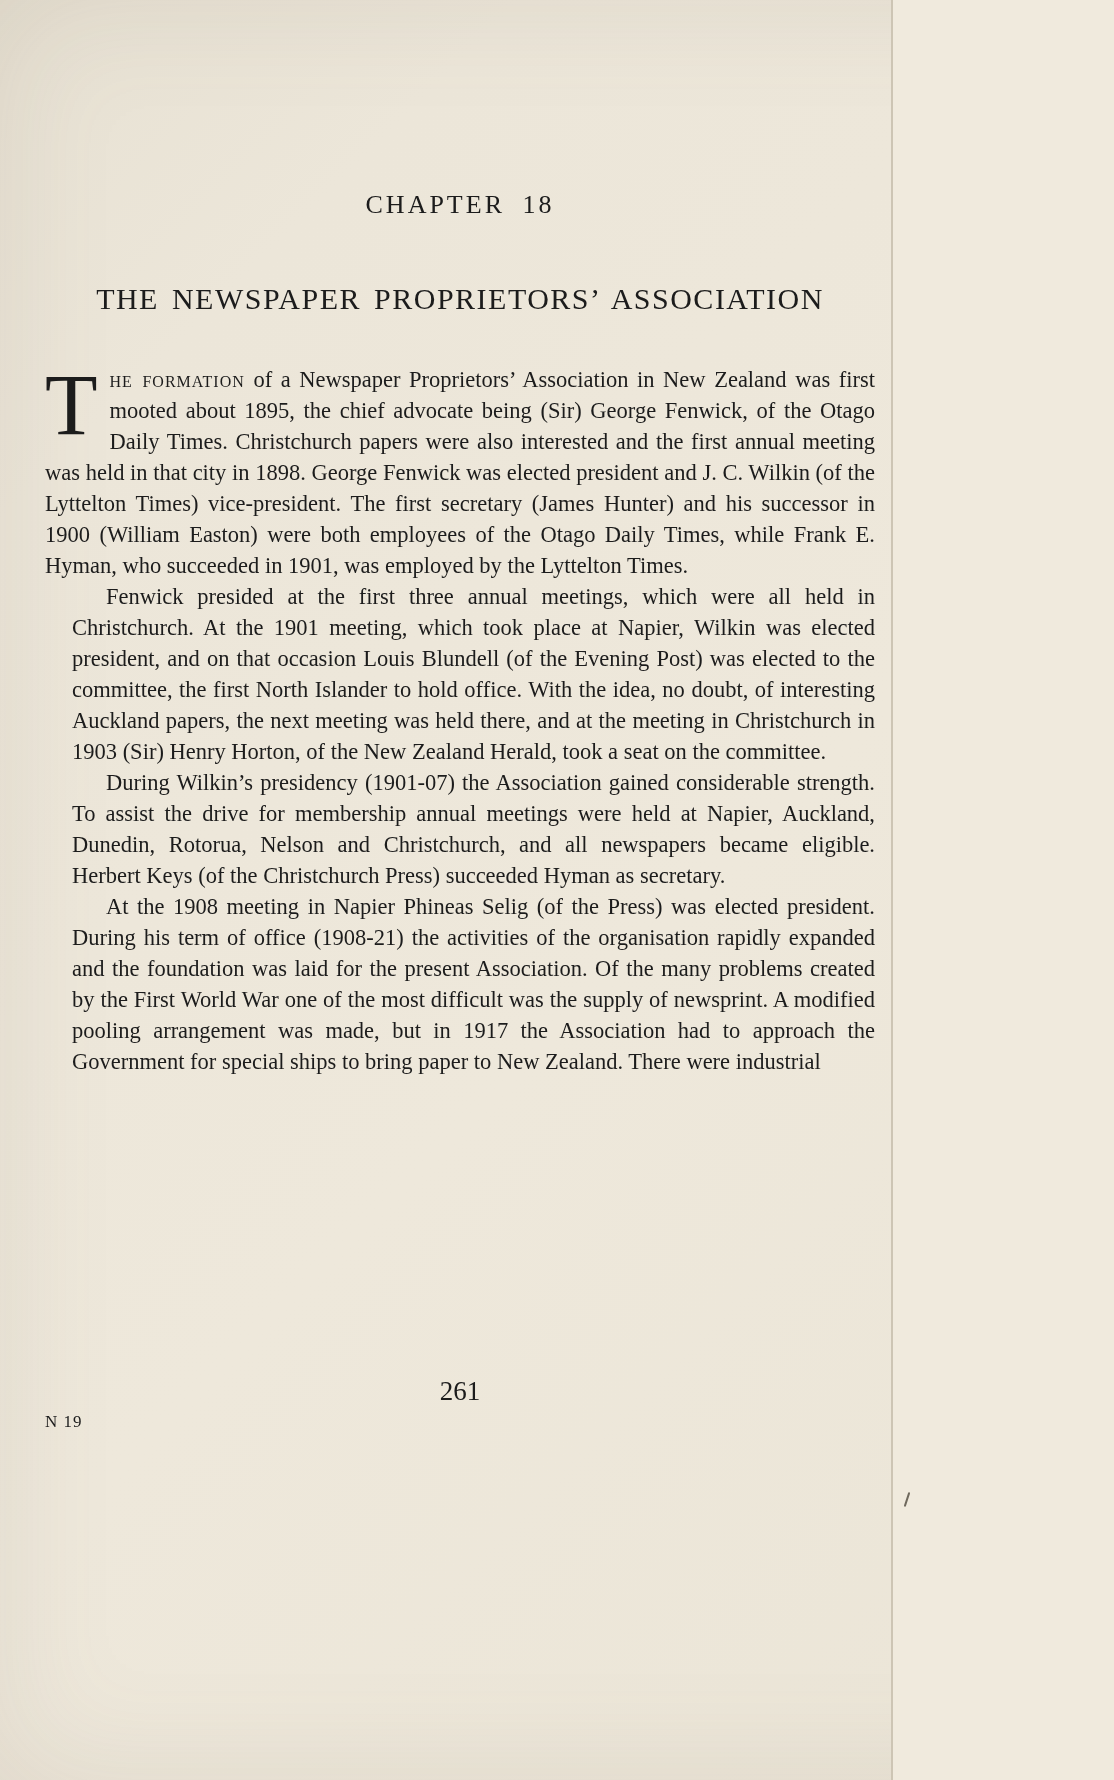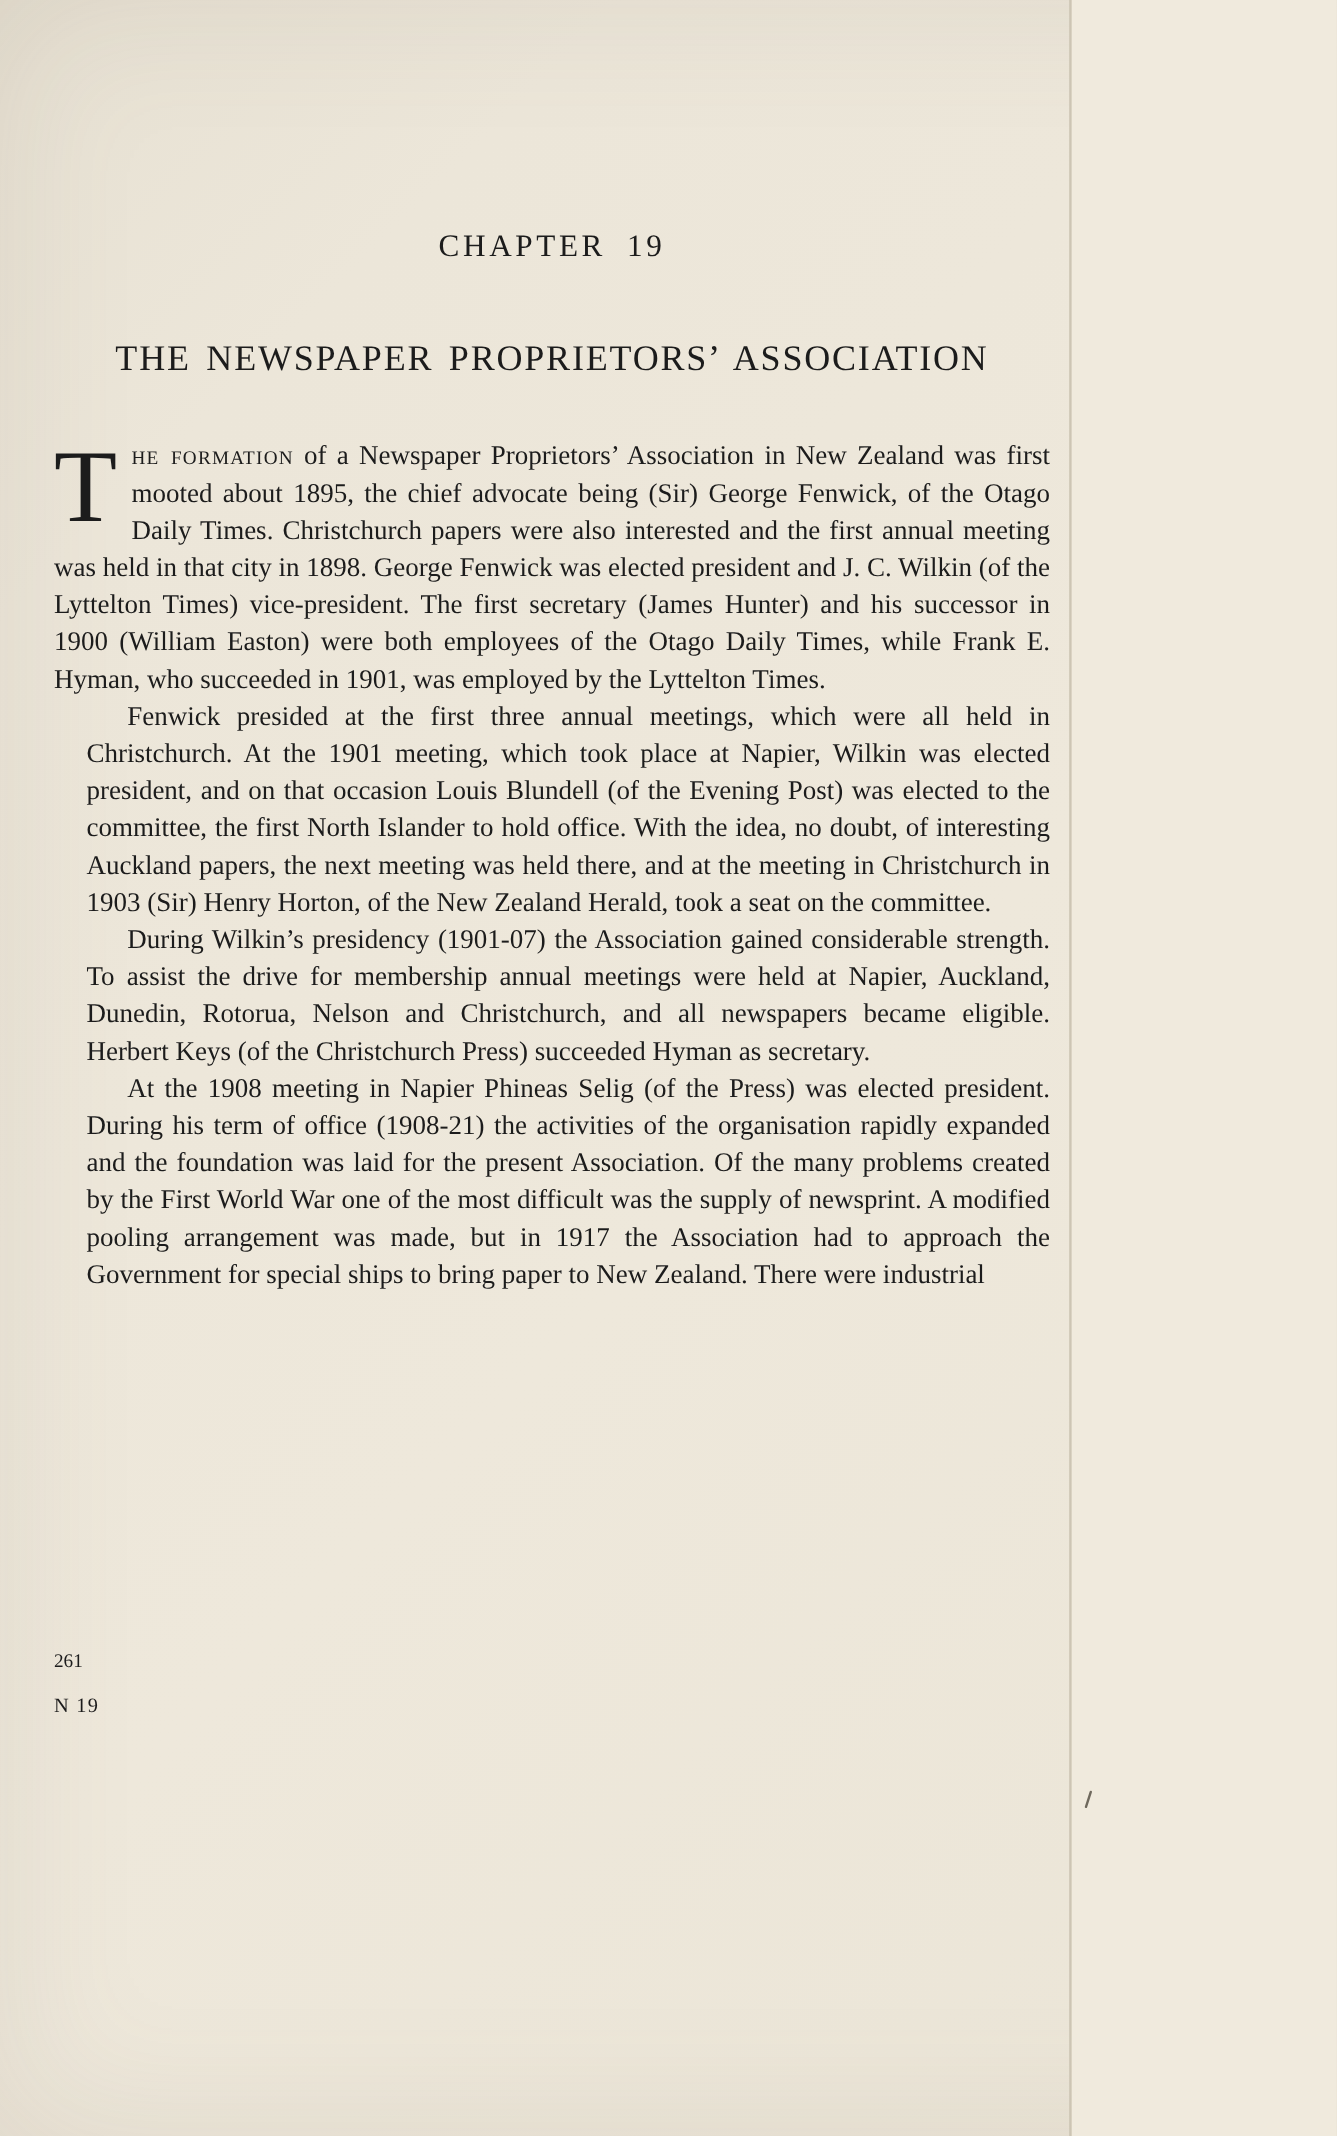--- a/index.html
+++ b/index.html
@@ -87,38 +87,39 @@
   }
   .small-caps-lead {
     font-variant: small-caps;
     letter-spacing: 1px;
   }
   .page-number {
     position: absolute;
     left: 45px;
     width: 830px;
     top: 1376px;
-    font-size: 16px;
+    text-align: center;
+    font-size: 27px;
   }
   .signature-mark {
     position: absolute;
     left: 45px;
     top: 1412px;
     font-size: 17px;
     letter-spacing: 1px;
   }
 </style>
 </head>
 <body>
 
 <div class="page">
 
   <div class="content">
 
-    <h2 class="chapter-heading">CHAPTER 19</h2>
+    <h2 class="chapter-heading">CHAPTER 18</h2>
 
     <h1 class="page-title">THE NEWSPAPER PROPRIETORS’ ASSOCIATION</h1>
 
     <div class="body-text">
 
       <p>
         <span class="drop-cap">T</span><span class="small-caps-lead">he formation</span><span> of a Newspaper Proprietors’ Association in New Zealand was first mooted about 1895, the chief advocate being (Sir) George Fenwick, of the Otago Daily Times. Christchurch papers were also interested and the first annual meeting was held in that city in 1898. George Fenwick was elected president and J. C. Wilkin (of the Lyttelton Times) vice-president. The first secretary (James Hunter) and his successor in 1900 (William Easton) were both employees of the Otago Daily Times, while Frank E. Hyman, who succeeded in 1901, was employed by the Lyttelton Times.</span>
       </p>
 
       <p>

